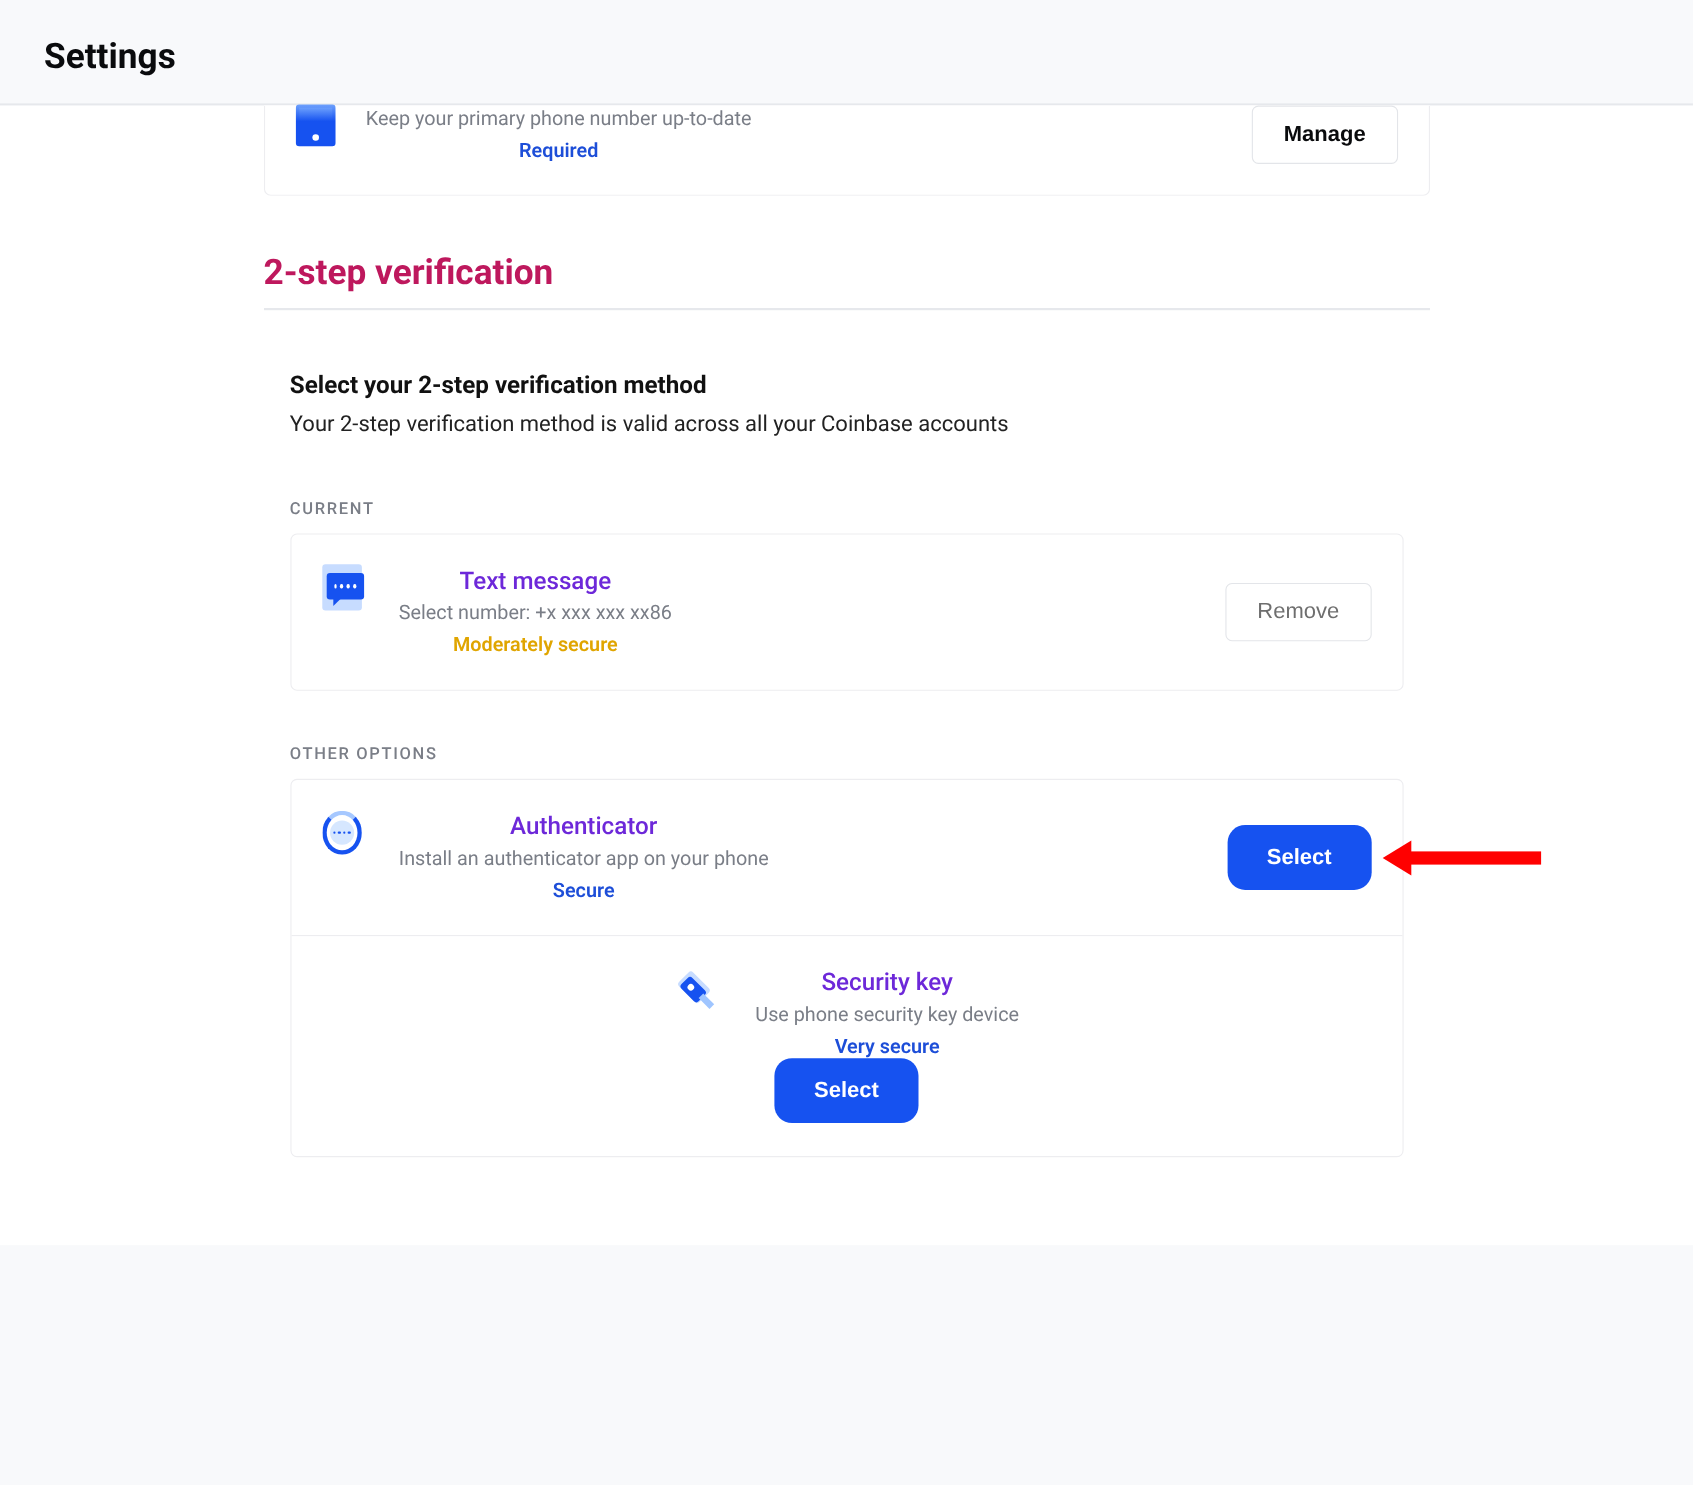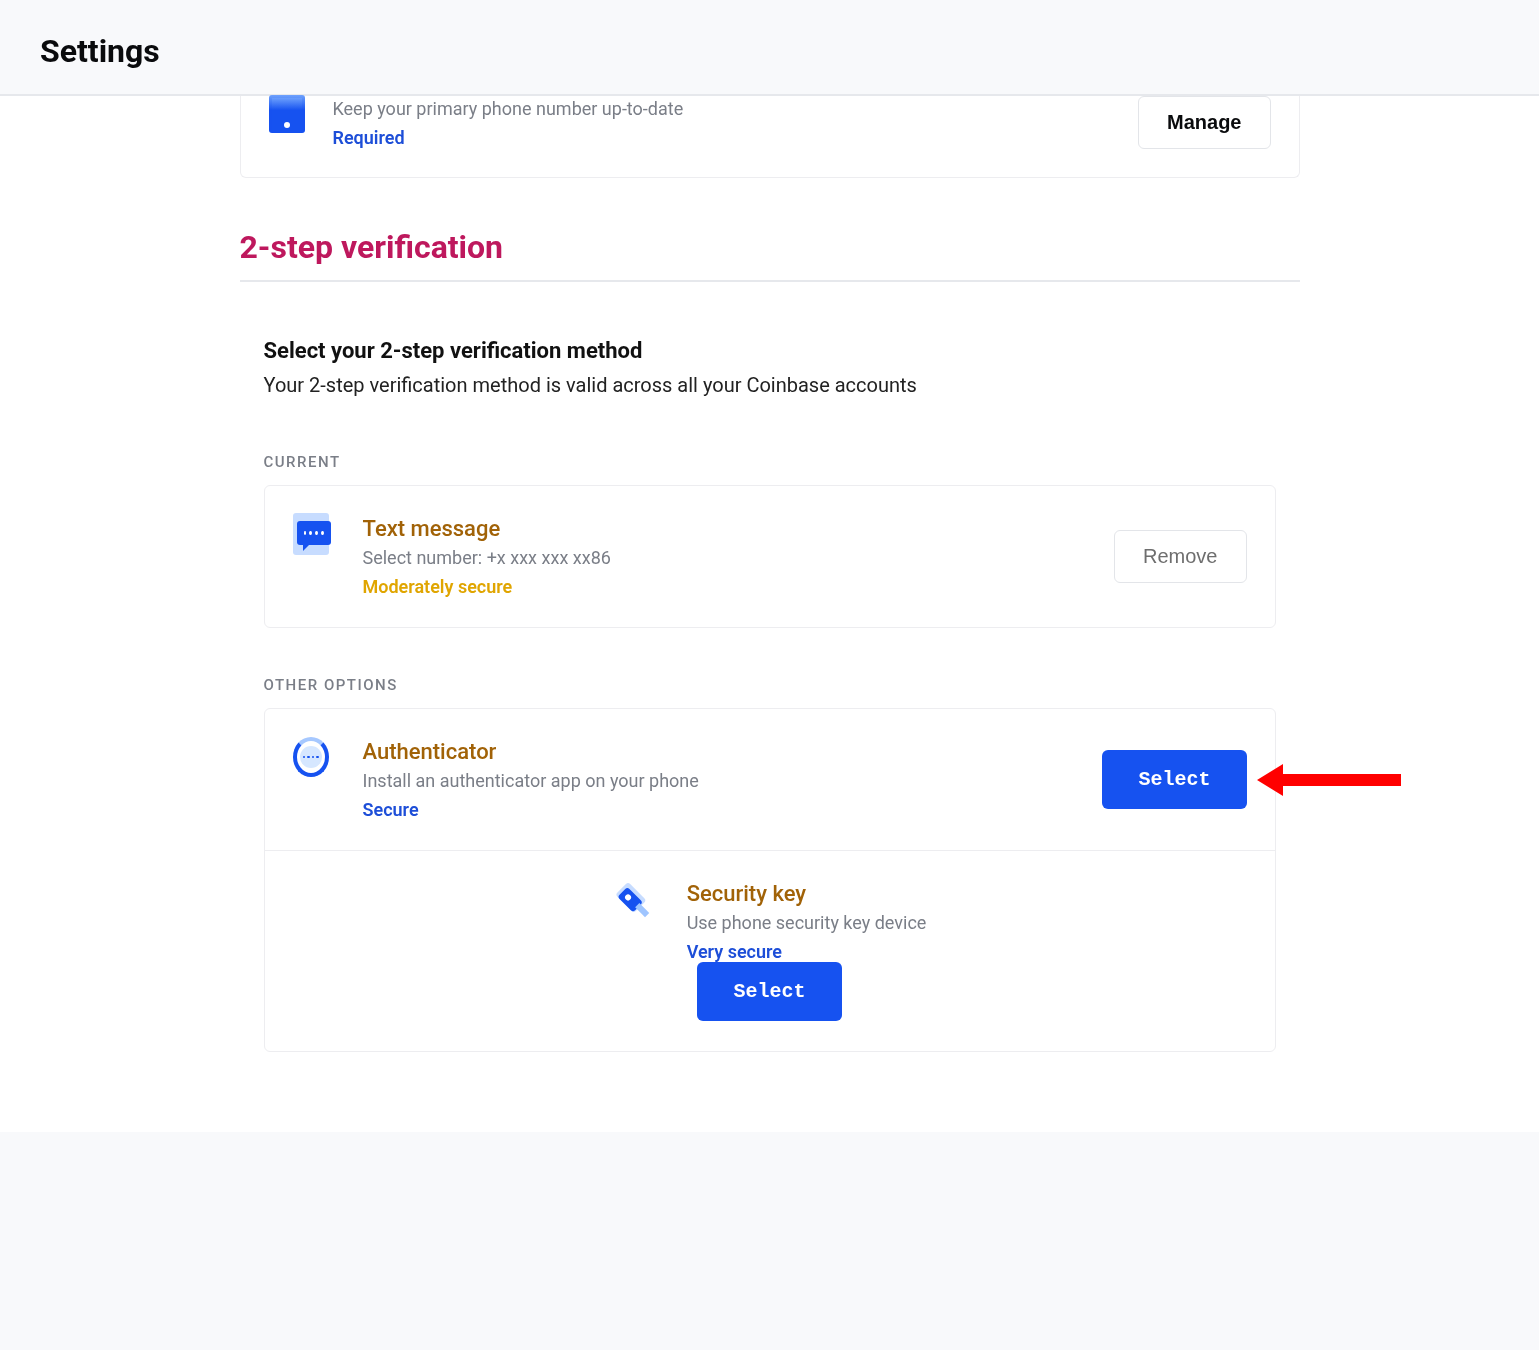--- a/index.html
+++ b/index.html
@@ -85,26 +85,25 @@
       font-weight: 600;
       padding: 14px 28px;
       cursor: pointer;
     }
     .btn-outline.muted { color: #6e6e6e; font-weight: 500; }
 
     .btn-primary {
       background: #1652f0;
       color: #ffffff;
       border: none;
-      border-radius: 6px;
+      border-radius: 16px;
       font-size: 20px;
       font-weight: 600;
       padding: 18px 36px;
       cursor: pointer;
-      font-family: Liberation Mono, monospace;
     }
 
     .section-title {
       font-size: 32px;
       font-weight: 700;
       color: #be185d;
       margin-bottom: 14px;
     }
     .section-divider {
       border: none;
@@ -148,24 +147,24 @@
       flex-direction: column;
     }
     .list-left {
       display: flex;
       align-items: flex-start;
       gap: 34px;
     }
     .list-title {
       font-size: 22px;
       font-weight: 500;
-      color: #a16207;
+      color: #6d28d9;
       margin-bottom: 4px;
     }
-    .text-col { display: flex; flex-direction: column; }
+    .text-col { display: flex; flex-direction: column; text-align: center; }
 
     
     .phone-icon-box {
       width: 38px; height: 38px;
       background: linear-gradient(180deg, #7fb1ff 0%, #1652f0 40%);
       border-radius: 3px;
       position: relative;
       box-shadow: 0 0 0 3px rgba(22,82,240,0.16) inset;
     }
     .phone-icon-box::after {

